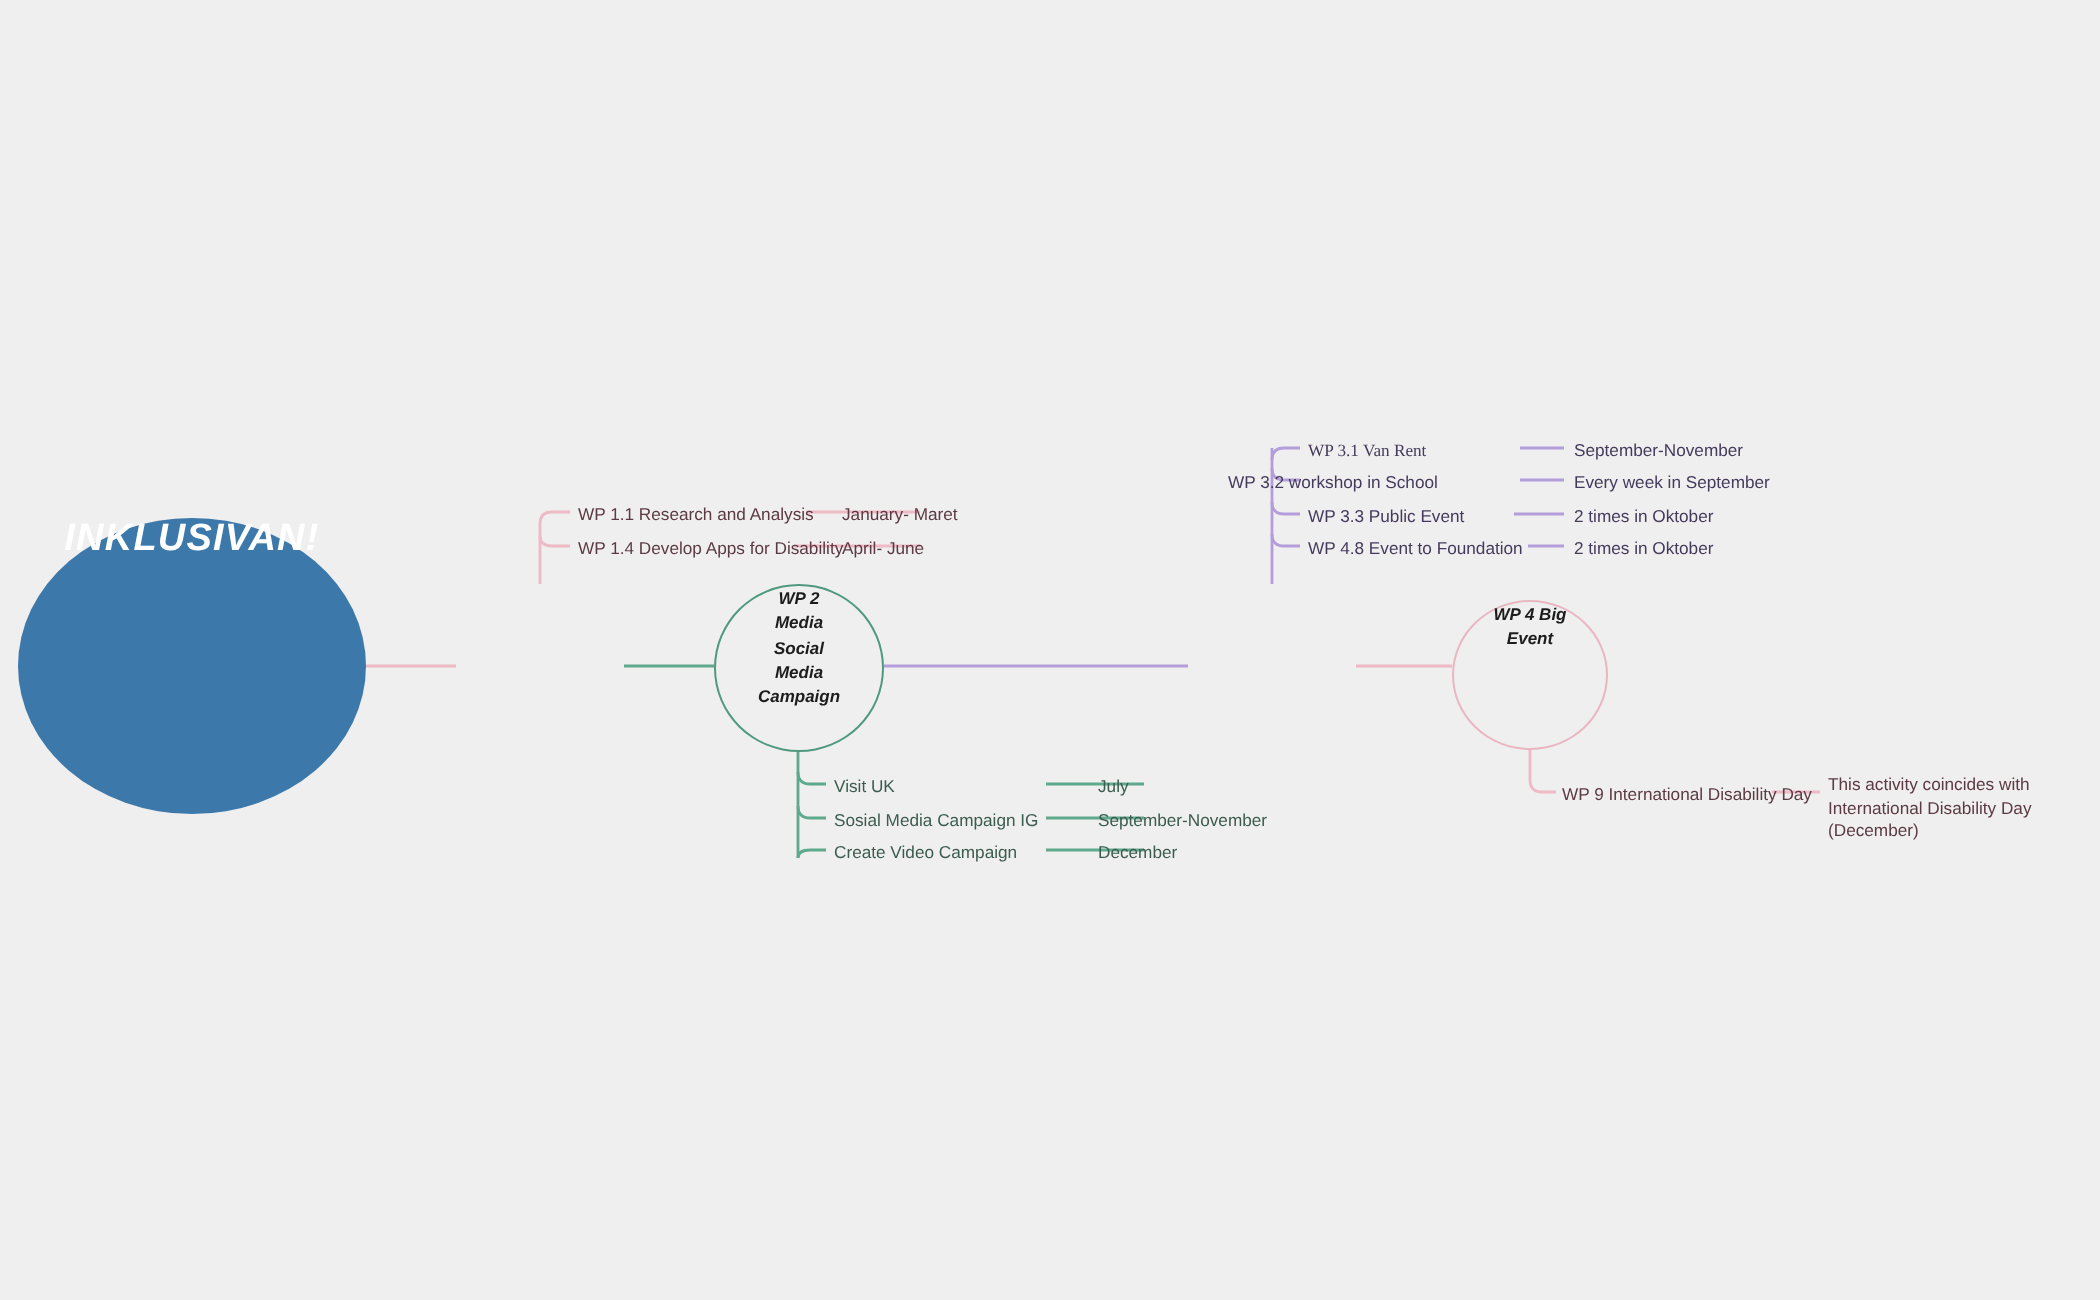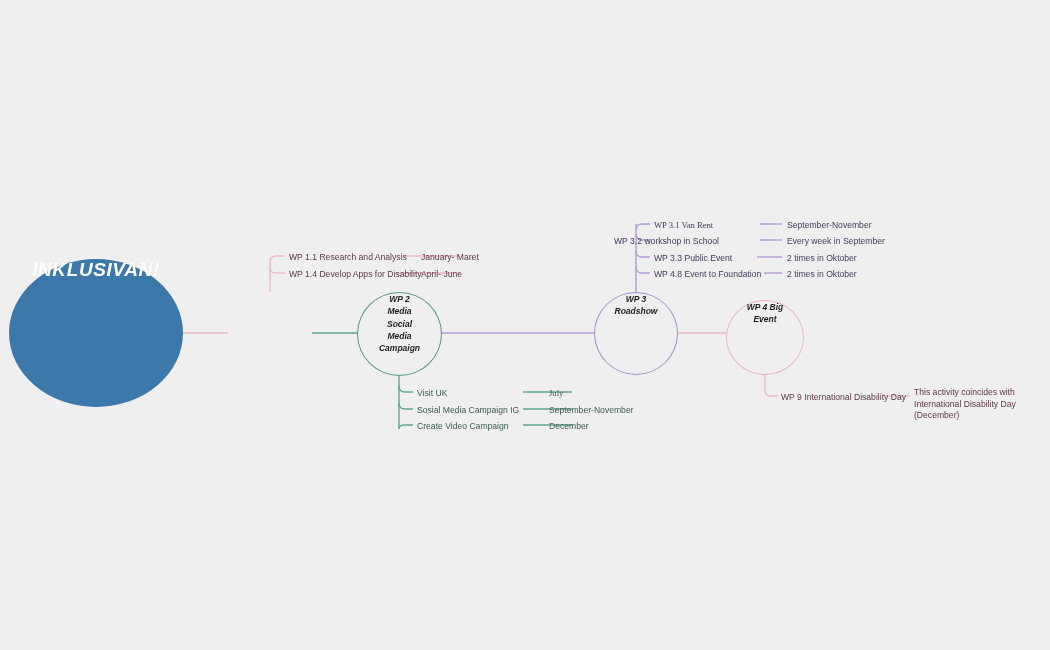--- a/index.html
+++ b/index.html
@@ -118,41 +118,35 @@
   <div class="node node-wp" style="left:357px; top:292px; width:85px; height:84px; border-color:#4f9a7e;">
     <div>
       <div>WP 2</div>
       <div>Media</div>
       <div>Social</div>
       <div>Media</div>
       <div>Campaign</div>
     </div>
   </div>
 
-  <div class="node node-wp" style="left:594px; top:292px; width:84px; height:83px; border-color:#a78fd0;">
-    <div>
-      <div>WP 3</div>
-      <div>Roadshow</div>
-    </div>
-  </div>
 
   <div class="node node-wp" style="left:726px; top:300px; width:78px; height:75px; border-color:#e9b6c2;">
     <div>
       <div>WP 4 Big</div>
       <div>Event</div>
     </div>
   </div>
 
   <div class="label pink" style="left:289px; top:252px;">WP 1.1 Research and Analysis</div>
   <div class="label pink" style="left:421px; top:252px;">January- Maret</div>
   <div class="label pink" style="left:289px; top:269px;">WP 1.4 Develop Apps for Disability</div>
   <div class="label pink" style="left:421px; top:269px;">April- June</div>
 
   <div class="label green" style="left:417px; top:388px;">Visit UK</div>
-  <div class="label green" style="left:549px; top:388px;font-family:Liberation Serif, serif;">July</div>
+  <div class="label green" style="left:549px; top:388px;">July</div>
   <div class="label green" style="left:417px; top:405px;">Sosial Media Campaign IG</div>
   <div class="label green" style="left:549px; top:405px;">September-November</div>
   <div class="label green" style="left:417px; top:421px;">Create Video Campaign</div>
   <div class="label green" style="left:549px; top:421px;">December</div>
 
   <div class="label purple" style="left:654px; top:220px;font-family:Liberation Serif, serif;">WP 3.1 Van Rent</div>
   <div class="label purple" style="left:787px; top:220px;">September-November</div>
   <div class="label purple" style="left:614px; top:236px;">WP 3.2 workshop in School</div>
   <div class="label purple" style="left:787px; top:236px;">Every week in September</div>
   <div class="label purple" style="left:654px; top:253px;">WP 3.3 Public Event</div>

